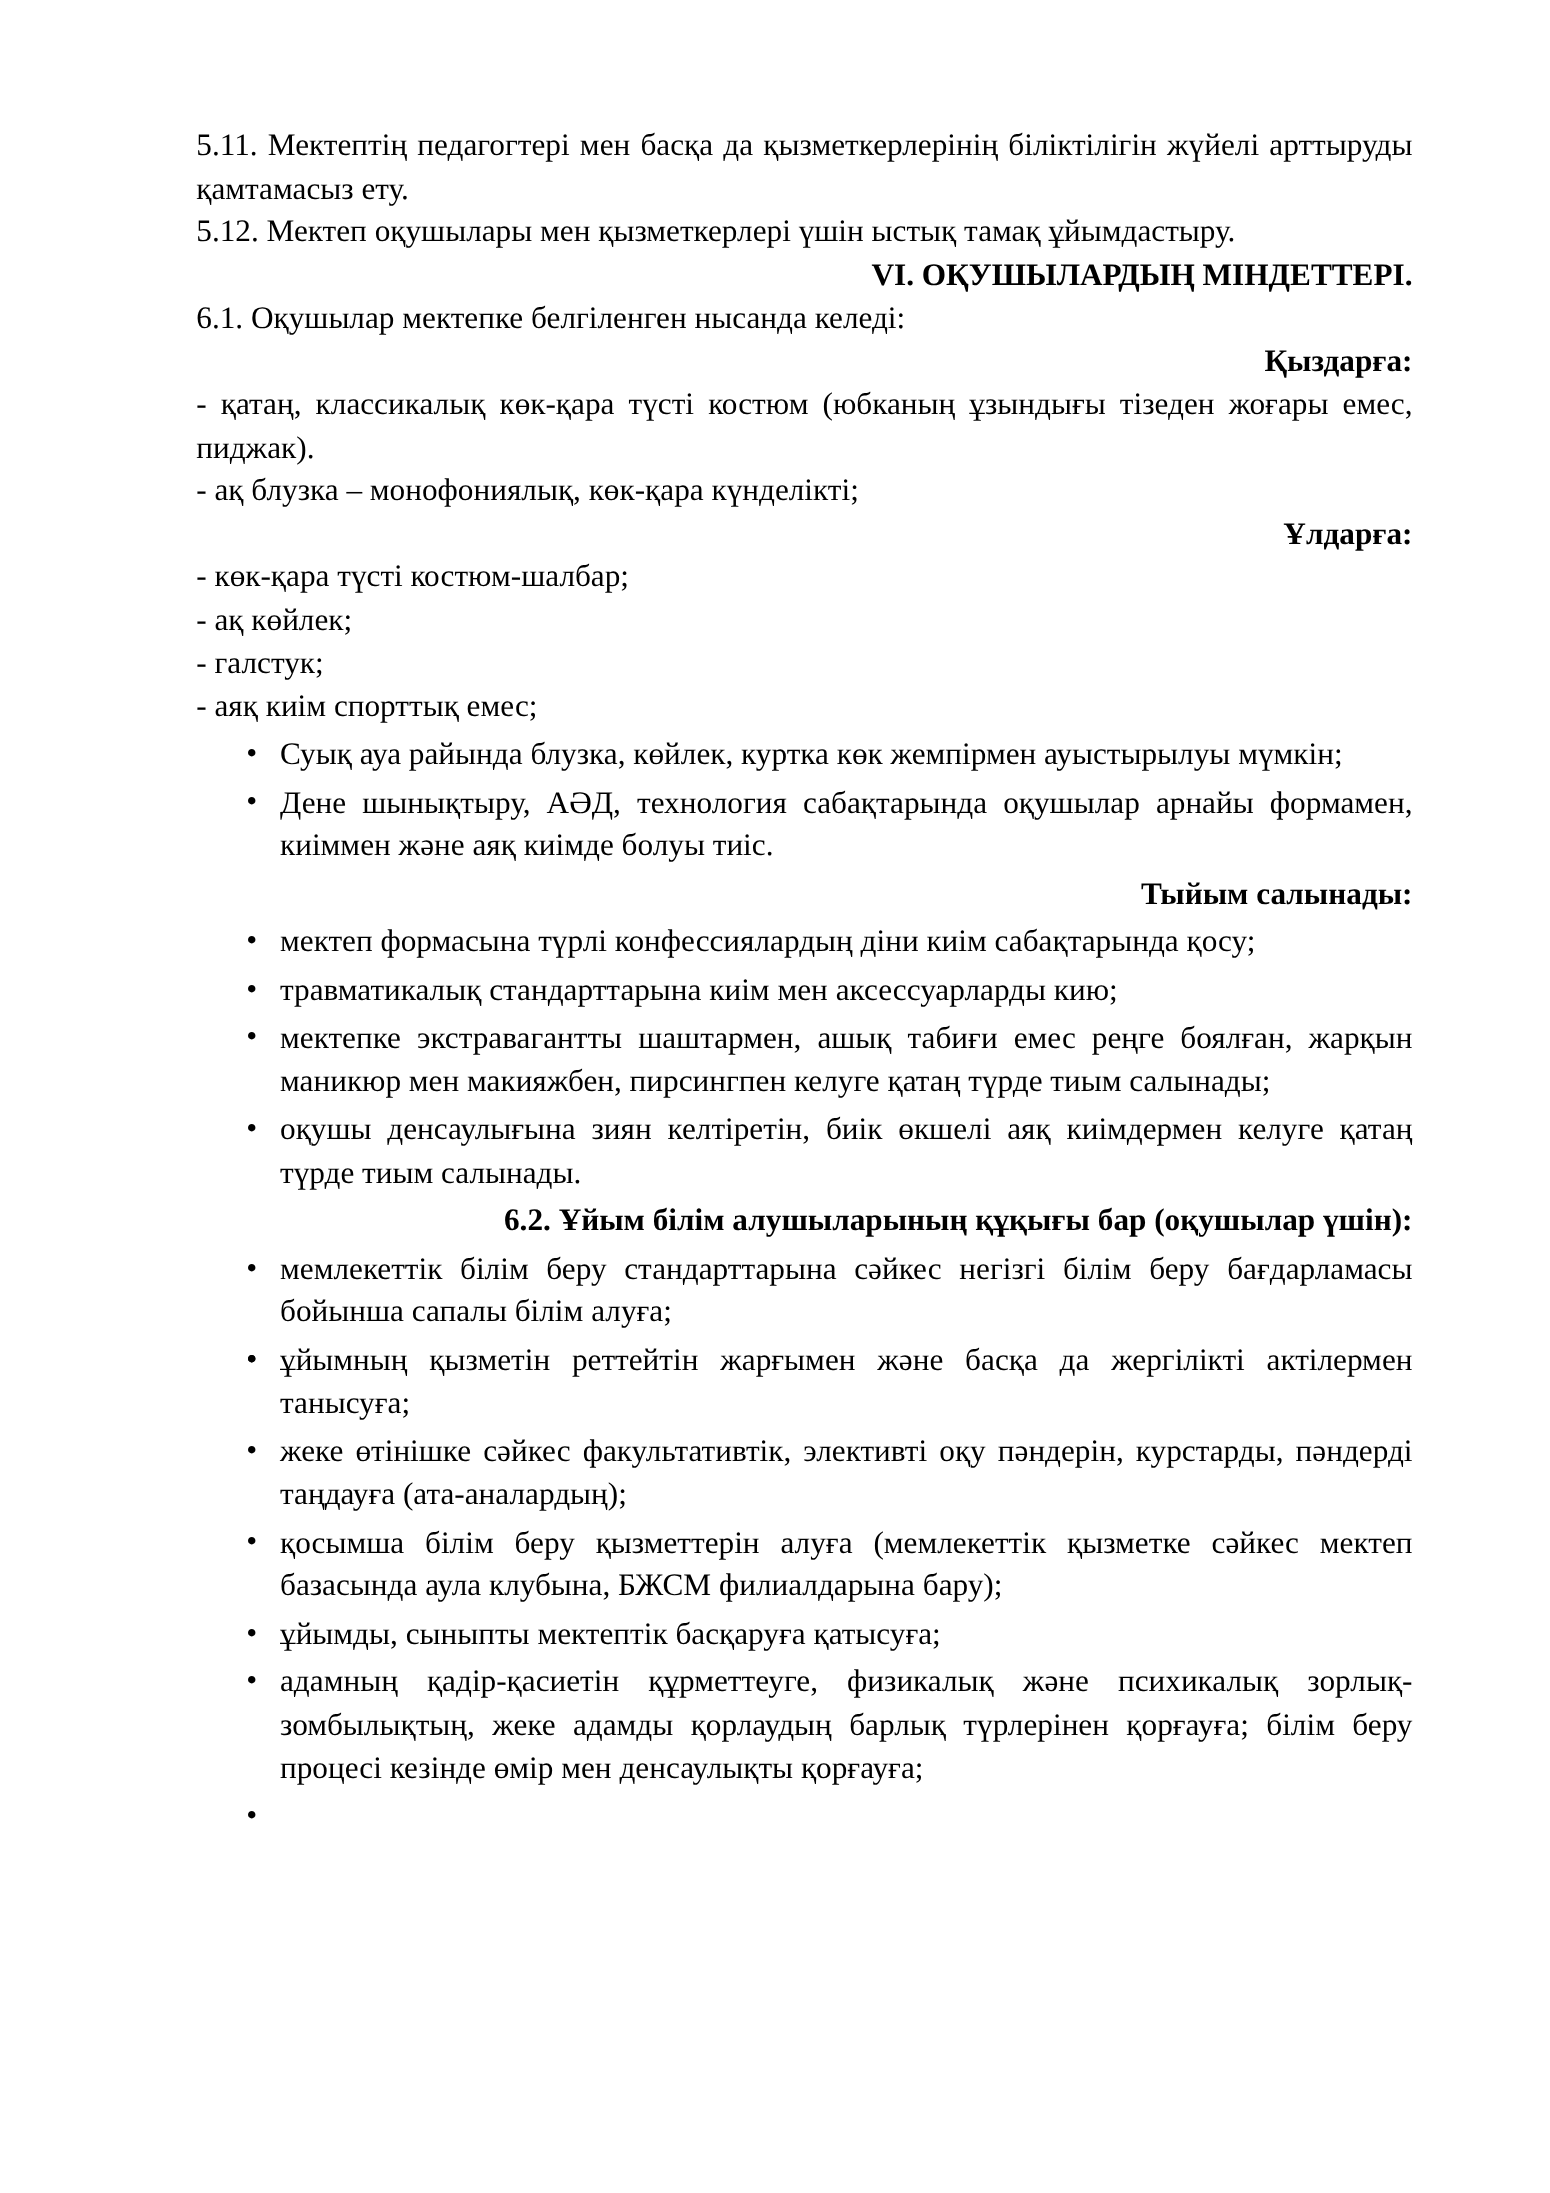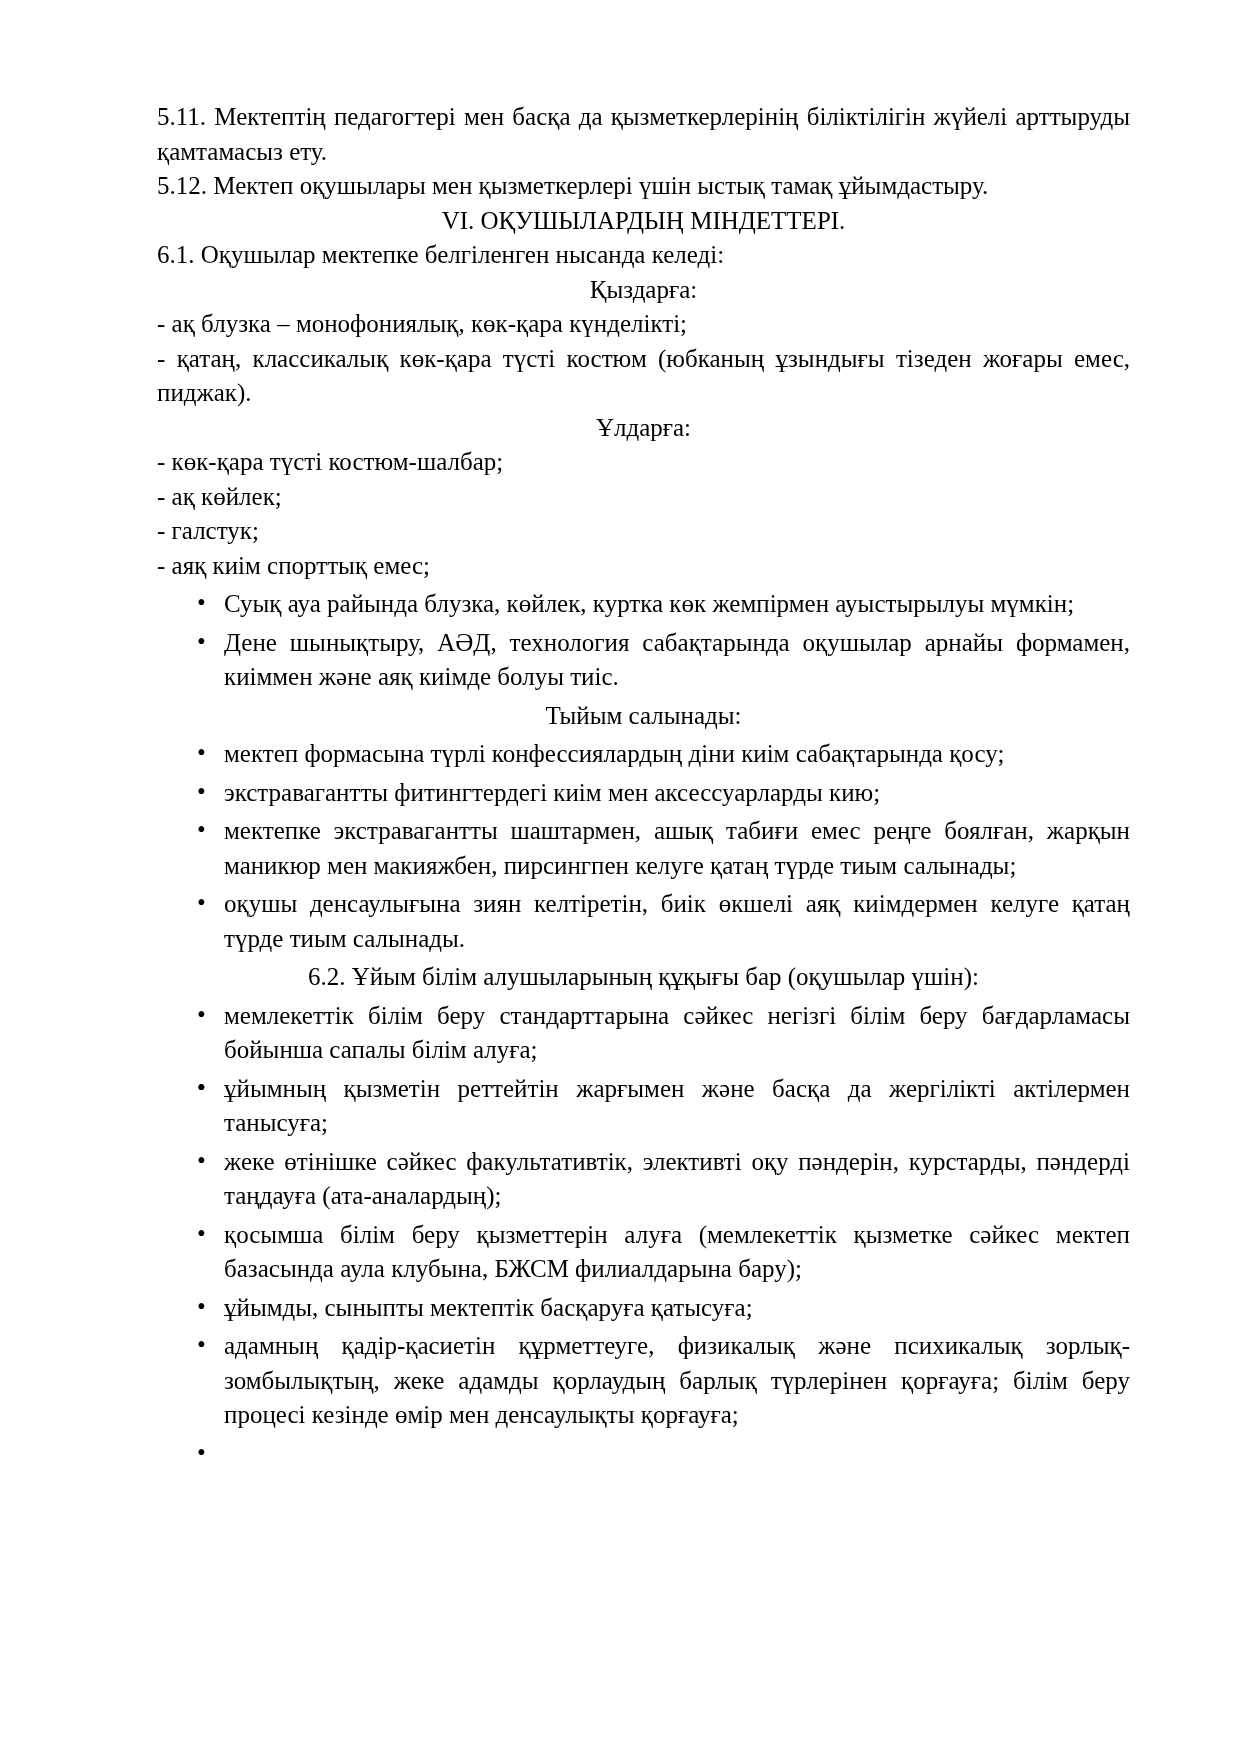--- a/index.html
+++ b/index.html
@@ -15,22 +15,22 @@
     width: 100%;
     height: 100%;
     padding: 100px 110px 40px 157px;
   }
   .block {
     font-size: 25px;
     line-height: 1.38;
     text-align: justify;
   }
   .heading {
-    font-weight: normal;
-    text-align: center;
+    font-weight: bold;
+    text-align: right;
   }
   .bullet-item {
     position: relative;
     padding-left: 67px;
     margin: 4px 0;
   }
   .bullet {
     position: absolute;
     left: 40px;
     top: -1px;
@@ -39,22 +39,22 @@
 </head>
 <body>
 
 <div class="page">
 
   <div class="block">5.11. Мектептің педагогтері мен басқа да қызметкерлерінің біліктілігін жүйелі арттыруды қамтамасыз ету.</div>
   <div class="block">5.12. Мектеп оқушылары мен қызметкерлері үшін ыстық тамақ ұйымдастыру.</div>
   <div class="block heading">VI. ОҚУШЫЛАРДЫҢ МІНДЕТТЕРІ.</div>
   <div class="block">6.1. Оқушылар мектепке белгіленген нысанда келеді:</div>
   <div class="block heading">Қыздарға:</div>
+  <div class="block">- қатаң, классикалық көк-қара түсті костюм (юбканың ұзындығы тізеден жоғары емес, пиджак).</div>
   <div class="block">- ақ блузка – монофониялық, көк-қара күнделікті;</div>
-  <div class="block">- қатаң, классикалық көк-қара түсті костюм (юбканың ұзындығы тізеден жоғары емес, пиджак).</div>
   <div class="block heading">Ұлдарға:</div>
   <div class="block">- көк-қара түсті костюм-шалбар;</div>
   <div class="block">- ақ көйлек;</div>
   <div class="block">- галстук;</div>
   <div class="block">- аяқ киім спорттық емес;</div>
 
   <div class="block bullet-item">
     <span class="bullet">•</span>
     <span>Суық ауа райында блузка, көйлек, куртка көк жемпірмен ауыстырылуы мүмкін;</span>
   </div>
@@ -64,21 +64,21 @@
   </div>
 
   <div class="block heading">Тыйым салынады:</div>
 
   <div class="block bullet-item">
     <span class="bullet">•</span>
     <span>мектеп формасына түрлі конфессиялардың діни киім сабақтарында қосу;</span>
   </div>
   <div class="block bullet-item">
     <span class="bullet">•</span>
-    <span>экстравагантты фитингтердегі киім мен аксессуарларды кию;</span>
+    <span>травматикалық стандарттарына киім мен аксессуарларды кию;</span>
   </div>
   <div class="block bullet-item">
     <span class="bullet">•</span>
     <span>мектепке экстравагантты шаштармен, ашық табиғи емес реңге боялған, жарқын маникюр мен макияжбен, пирсингпен келуге қатаң түрде тиым салынады;</span>
   </div>
   <div class="block bullet-item">
     <span class="bullet">•</span>
     <span>оқушы денсаулығына зиян келтіретін, биік өкшелі аяқ киімдермен келуге қатаң түрде тиым салынады.</span>
   </div>
 

